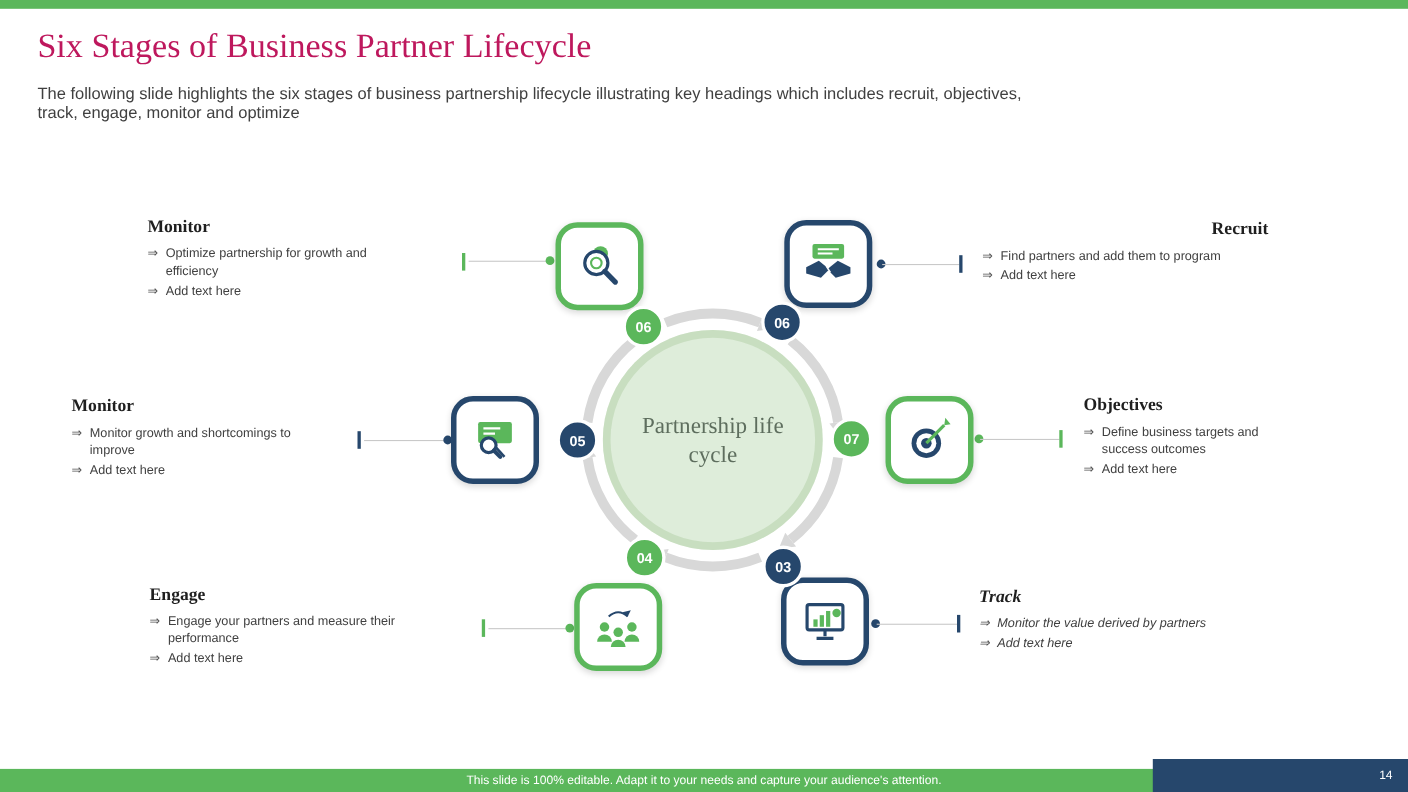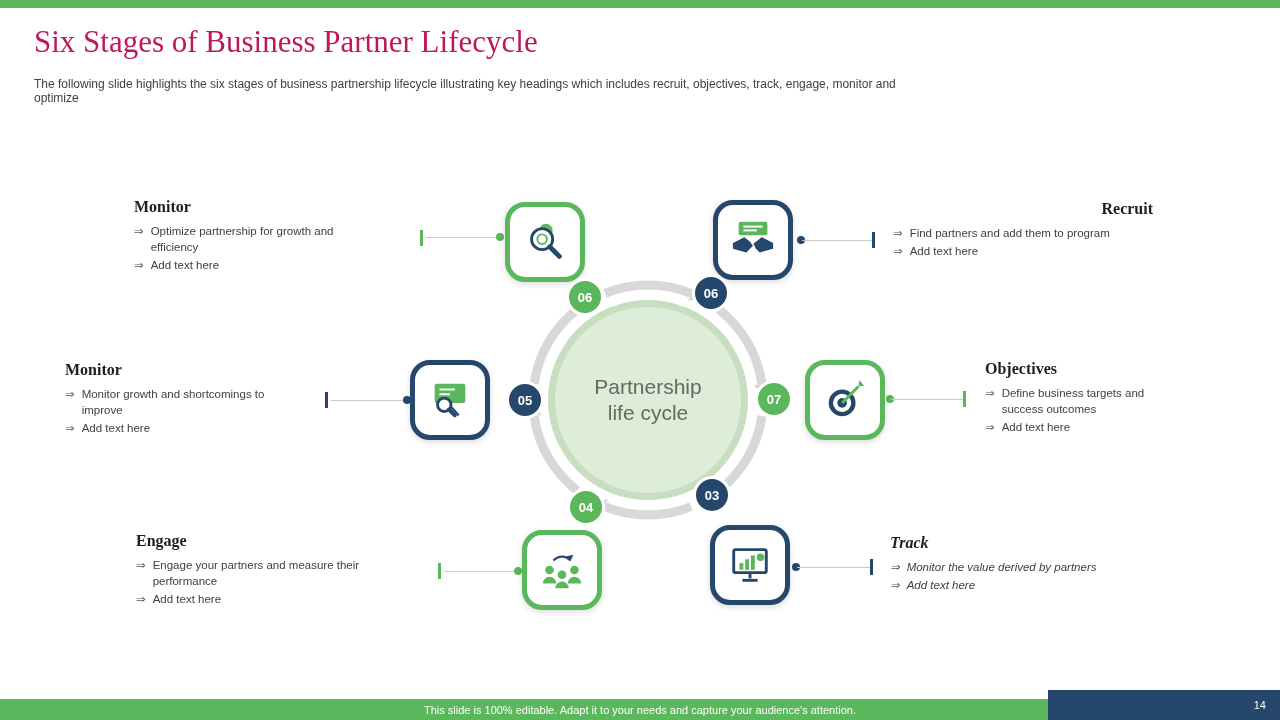--- a/index.html
+++ b/index.html
@@ -15,30 +15,30 @@
     position:relative;width:1280px;height:720px;background:#fff;overflow:hidden;
     font-family:"Liberation Sans",sans-serif;
   }
   .top-bar{position:absolute;left:0;top:0;width:1280px;height:8px;background:var(--green);}
   .title{
     position:absolute;left:34px;top:24px;width:900px;
     font-family:"Liberation Serif",serif;font-size:31px;font-weight:500;color:#be185d;
   }
   .subtitle{
     position:absolute;left:34px;top:77px;width:900px;
-    font-size:12px;color:var(--text-body);
+    font-size:15px;color:var(--text-body);
   }
   .center-circle{
     position:absolute;left:548px;top:300px;width:200px;height:200px;border-radius:50%;
     background:var(--light-green);
     box-shadow:inset 0 0 0 7px rgba(173,205,160,.45);
     display:flex;align-items:center;justify-content:center;text-align:center;z-index:2;
   }
   .center-circle span{
-    font-family:Liberation Sans, sans-serif;font-size:21px;color:#5E6E5E;width:130px;line-height:1.25;
+    font-family:Liberation Serif, serif;font-size:21px;color:#5E6E5E;width:130px;line-height:1.25;
   }
   .ring{position:absolute;left:498px;top:250px;z-index:1;}
   .icon-card{
     position:absolute;width:80px;height:80px;background:#fff;border-radius:20px;
     box-sizing:border-box;display:flex;align-items:center;justify-content:center;
     box-shadow:0 2px 6px rgba(0,0,0,.15);z-index:3;
   }
   .icon-card.green{border:5px solid var(--green);}
   .icon-card.blue{border:5px solid var(--blue);}
   .badge{
@@ -163,21 +163,21 @@
       <line x1="13" y1="18" x2="24" y2="18" stroke="#fff" stroke-width="2"></line>
       <line x1="24" y1="27" x2="24" y2="32" stroke="#26476C" stroke-width="2.5"></line>
       <line x1="24" y1="30" x2="33" y2="40" stroke="#26476C" stroke-width="2.5"></line>
       <circle cx="18" cy="29" r="7" fill="#fff" stroke="#26476C" stroke-width="3"></circle>
       <line x1="23" y1="34" x2="29" y2="40" stroke="#26476C" stroke-width="4" stroke-linecap="round"></line>
     </svg>
   </div>
 
   <div class="badge blue" style="left:692px;top:274px;">06</div>
   <div class="badge green" style="left:755px;top:380px;">07</div>
-  <div class="badge blue" style="left:693px;top:476px;">03</div>
+  <div class="badge blue" style="left:693px;top:496px;">03</div>
   <div class="badge green" style="left:567px;top:488px;">04</div>
   <div class="badge blue" style="left:506px;top:381px;">05</div>
   <div class="badge green" style="left:566px;top:278px;">06</div>
 
   <div class="ctick c-green" style="left:420px;top:230px;"></div>
   <div class="cline" style="left:426px;top:237px;width:74px;"></div>
   <div class="cdot c-green" style="left:496px;top:233px;"></div>
 
   <div class="cdot c-blue" style="left:797px;top:236px;"></div>
   <div class="cline" style="left:802px;top:240px;width:70px;"></div>

